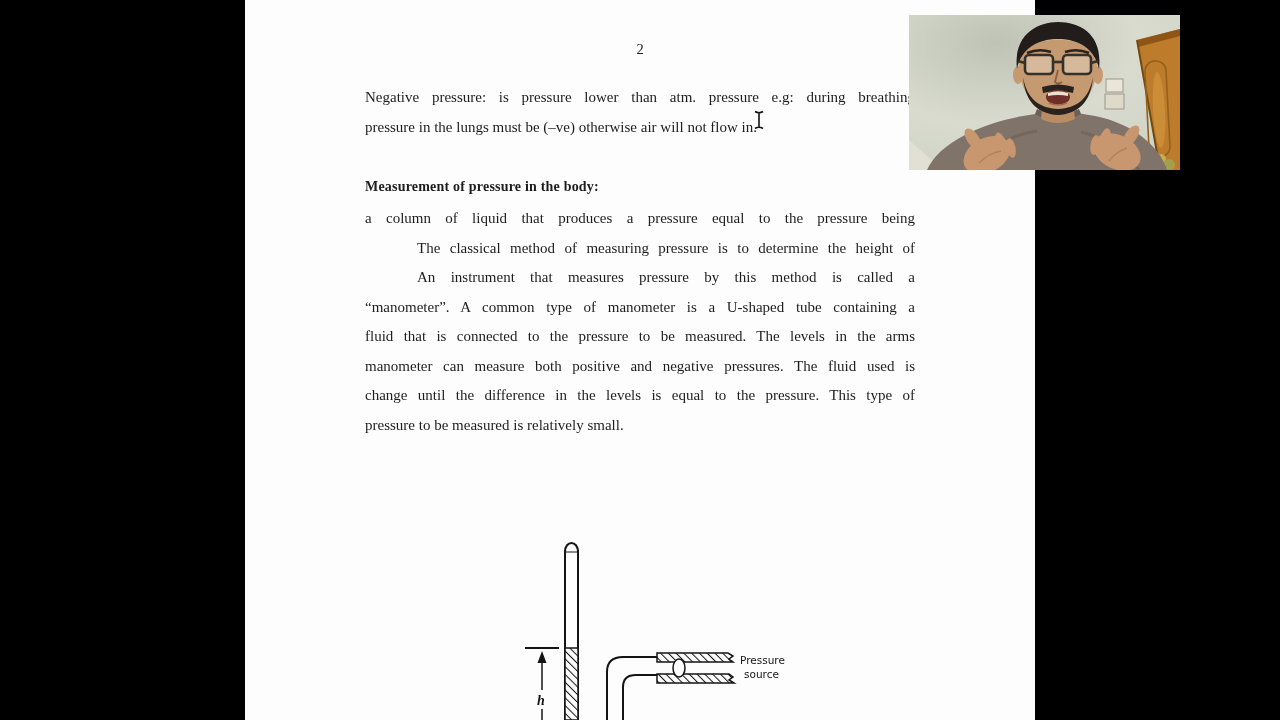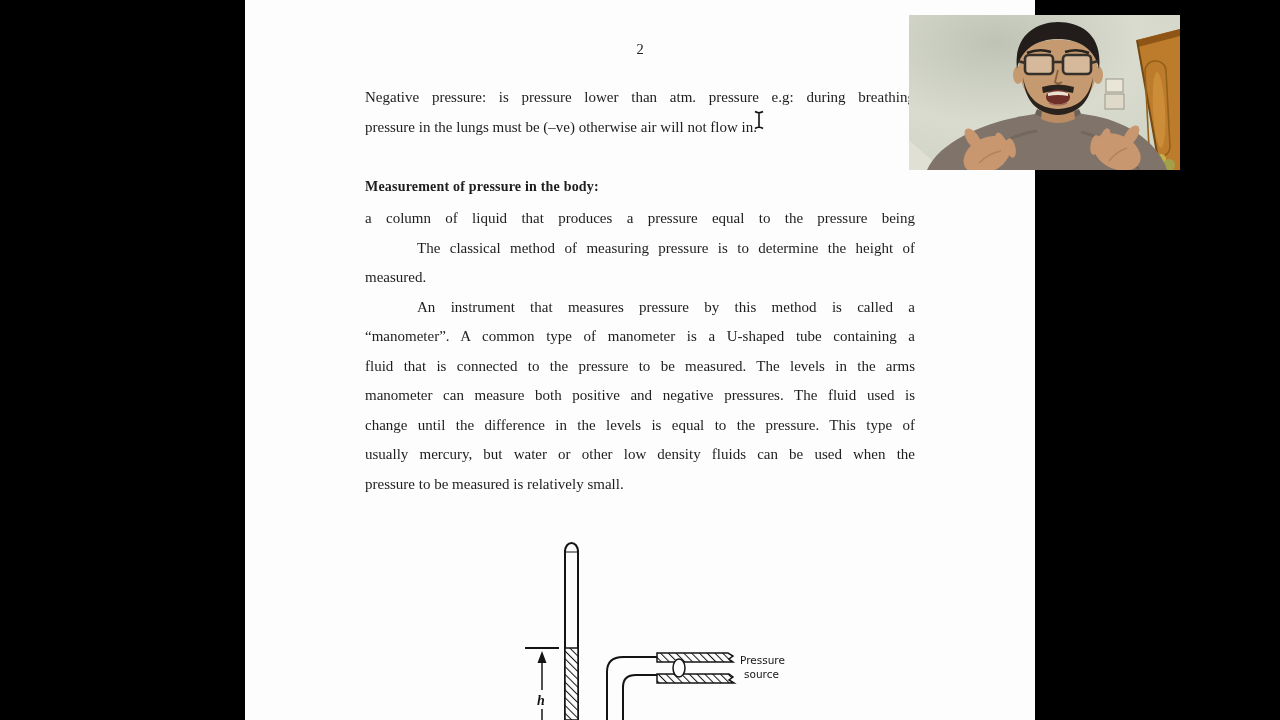--- a/index.html
+++ b/index.html
@@ -33,27 +33,25 @@
 
   <div class="page">
     <div class="page-number">2</div>
 
     <div class="doc-text">
       <div class="line just">Negative pressure: is pressure lower than atm. pressure e.g: during breathing</div>
       <div class="line">pressure in the lungs must be (–ve) otherwise air will not flow in.</div>
       <div class="heading">Measurement of pressure in the body:</div>
       <div class="line just">a column of liquid that produces a pressure equal to the pressure being</div>
       <div class="line just indent">The classical method of measuring pressure is to determine the height of</div>
-      <div class="line">measured.</div>
       <div class="line just indent">An instrument that measures pressure by this method is called a</div>
       <div class="line just">“manometer”. A common type of manometer is a U-shaped tube containing a</div>
       <div class="line just">fluid that is connected to the pressure to be measured. The levels in the arms</div>
       <div class="line just">manometer can measure both positive and negative pressures. The fluid used is</div>
       <div class="line just">change until the difference in the levels is equal to the pressure. This type of</div>
-      <div class="line just">usually mercury, but water or other low density fluids can be used when the</div>
       <div class="line">pressure to be measured is relatively small.</div>
     </div>
 
     <div class="diagram">
       <svg width="300" height="185" viewBox="0 0 300 185">
         <defs>
           <pattern id="hatch" patternUnits="userSpaceOnUse" width="5.5" height="5.5" patternTransform="rotate(-45)">
             <rect width="5.5" height="5.5" fill="#fdfdfd"></rect>
             <line x1="0" y1="0" x2="0" y2="5.5" stroke="#141414" stroke-width="2"></line>
           </pattern>

